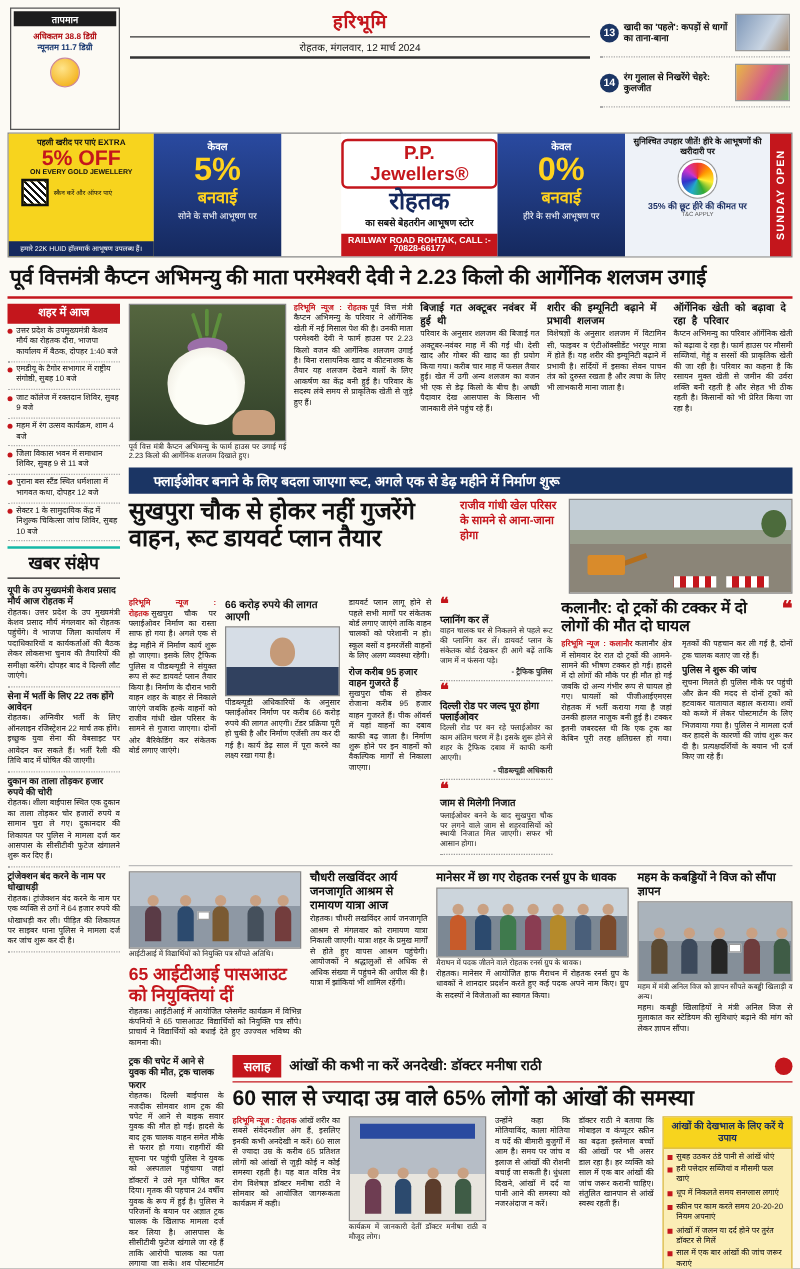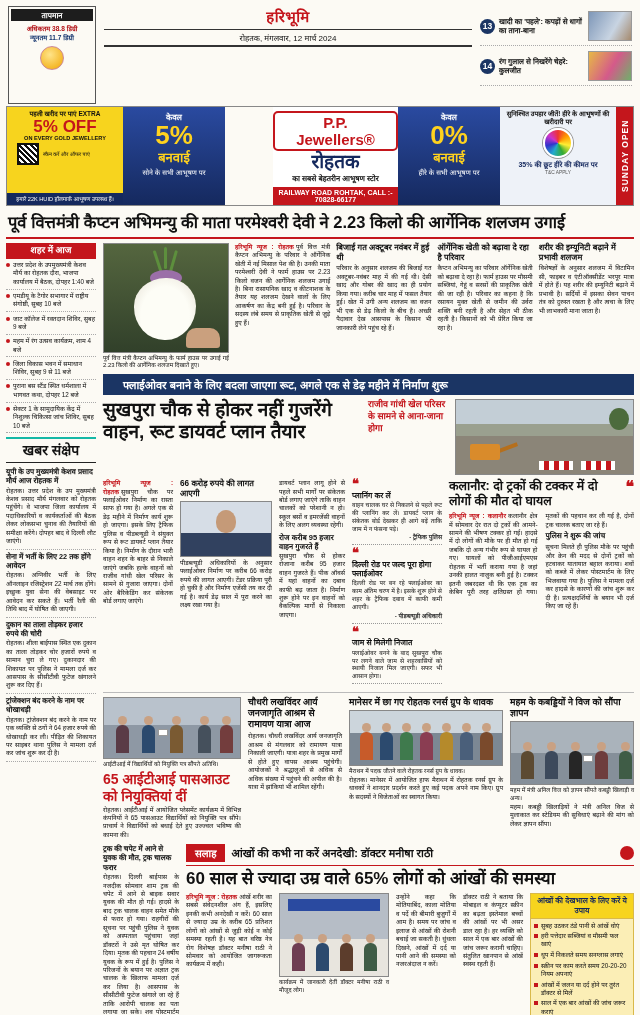--- a/index.html
+++ b/index.html
@@ -73,21 +73,21 @@
   .rs-head { font-weight:bold; font-size:7.3px; line-height:1.25; margin-bottom:1.5px; }
 
   
   .story-a { display:grid; grid-template-columns:126px 1fr 1fr 1fr 1fr; gap:6px; margin-bottom:4px; }
   .turnip-photo { height:110px; border:1px solid #888; position:relative; overflow:hidden; background:linear-gradient(180deg,#55663f,#31402a); }
   .turnip-body { position:absolute; left:30px; top:34px; width:62px; height:62px; background:radial-gradient(ellipse at 50% 62%,#fdfdf6 55%,#e5e0d4); border-radius:52% 48% 50% 50%/46% 46% 56% 54%; }
   .turnip-top { position:absolute; left:46px; top:26px; width:32px; height:16px; background:#9b6fa8; border-radius:50%; }
   .leaf { position:absolute; width:3px; height:22px; background:#5d8f3d; border-radius:2px; }
   .hand { position:absolute; right:8px; bottom:4px; width:34px; height:20px; background:#caa07e; border-radius:10px 10px 3px 3px; }
   .fig-cap { font-size:5.9px; line-height:1.3; padding-top:2px; text-align:justify; }
-  .col-sub { font-size:8.2px; font-weight:bold; line-height:1.2; margin-bottom:2px; }
+  .col-sub { font-size:8.2px; font-weight:bold; line-height:1.2; margin-bottom:2px;font-family:Liberation Mono, monospace; }
 
   
   .kicker { background:#1b3564; color:#fff; font-weight:bold; font-size:11px; padding:3px 20px; margin:2px 0 4px; }
 
   
   .storyb-top { display:flex; gap:7px; margin-bottom:4px; }
   .big-headline { width:258px; flex:none; font-size:19px; font-weight:bold; line-height:1.15; }
   .deck { width:80px; flex:none; color:#c4161c; font-weight:bold; font-size:9px; line-height:1.3; }
   .road-photo { flex:1; height:76px; border:1px solid #888; position:relative; overflow:hidden; background:linear-gradient(180deg,#c3ced6 0 32%,#9aa08f 32% 48%,#8b8578 48% 100%); }
   .rp-machine { position:absolute; left:14px; bottom:14px; width:30px; height:16px; background:#d98b2b; border-radius:2px; }
@@ -280,26 +280,26 @@
           <figcaption class="fig-cap">पूर्व वित्त मंत्री कैप्टन अभिमन्यु के फार्म हाउस पर उगाई गई 2.23 किलो की आर्गेनिक शलजम दिखाते हुए।</figcaption>
         </figure>
         <div>
           <p class="body-text"><span class="byline">हरिभूमि न्यूज : रोहतक</span><span>पूर्व वित्त मंत्री कैप्टन अभिमन्यु के परिवार ने ऑर्गेनिक खेती में नई मिसाल पेश की है। उनकी माता परमेश्वरी देवी ने फार्म हाउस पर 2.23 किलो वजन की आर्गेनिक शलजम उगाई है। बिना रासायनिक खाद व कीटनाशक के तैयार यह शलजम देखने वालों के लिए आकर्षण का केंद्र बनी हुई है। परिवार के सदस्य लंबे समय से प्राकृतिक खेती से जुड़े हुए हैं।</span></p>
         </div>
         <div>
           <h4 class="col-sub">बिजाई गत अक्टूबर नवंबर में हुई थी</h4>
           <p class="body-text">परिवार के अनुसार शलजम की बिजाई गत अक्टूबर-नवंबर माह में की गई थी। देसी खाद और गोबर की खाद का ही प्रयोग किया गया। करीब चार माह में फसल तैयार हुई। खेत में उगी अन्य शलजम का वजन भी एक से डेढ़ किलो के बीच है। अच्छी पैदावार देख आसपास के किसान भी जानकारी लेने पहुंच रहे हैं।</p>
         </div>
         <div>
+          <h4 class="col-sub">शरीर की इम्यूनिटी बढ़ाने में प्रभावी शलजम</h4>
+          <p class="body-text">विशेषज्ञों के अनुसार शलजम में विटामिन सी, फाइबर व एंटीऑक्सीडेंट भरपूर मात्रा में होते हैं। यह शरीर की इम्यूनिटी बढ़ाने में प्रभावी है। सर्दियों में इसका सेवन पाचन तंत्र को दुरुस्त रखता है और त्वचा के लिए भी लाभकारी माना जाता है।</p>
+        </div>
+        <div>
           <h4 class="col-sub">ऑर्गेनिक खेती को बढ़ावा दे रहा है परिवार</h4>
           <p class="body-text">कैप्टन अभिमन्यु का परिवार ऑर्गेनिक खेती को बढ़ावा दे रहा है। फार्म हाउस पर मौसमी सब्जियां, गेहूं व सरसों की प्राकृतिक खेती की जा रही है। परिवार का कहना है कि रसायन मुक्त खेती से जमीन की उर्वरा शक्ति बनी रहती है और सेहत भी ठीक रहती है। किसानों को भी प्रेरित किया जा रहा है।</p>
-        </div>
-        <div>
-          <h4 class="col-sub">शरीर की इम्यूनिटी बढ़ाने में प्रभावी शलजम</h4>
-          <p class="body-text">विशेषज्ञों के अनुसार शलजम में विटामिन सी, फाइबर व एंटीऑक्सीडेंट भरपूर मात्रा में होते हैं। यह शरीर की इम्यूनिटी बढ़ाने में प्रभावी है। सर्दियों में इसका सेवन पाचन तंत्र को दुरुस्त रखता है और त्वचा के लिए भी लाभकारी माना जाता है।</p>
         </div>
       </section>
 
       <div class="kicker">फ्लाईओवर बनाने के लिए बदला जाएगा रूट, अगले एक से डेढ़ महीने में निर्माण शुरू</div>
 
       <section class="storyb-top">
         <h3 class="big-headline">सुखपुरा चौक से होकर नहीं गुजरेंगे वाहन, रूट डायवर्ट प्लान तैयार</h3>
         <div class="deck">राजीव गांधी खेल परिसर के सामने से आना-जाना होगा</div>
         <div class="road-photo">
           <i class="rp-arm"></i>

